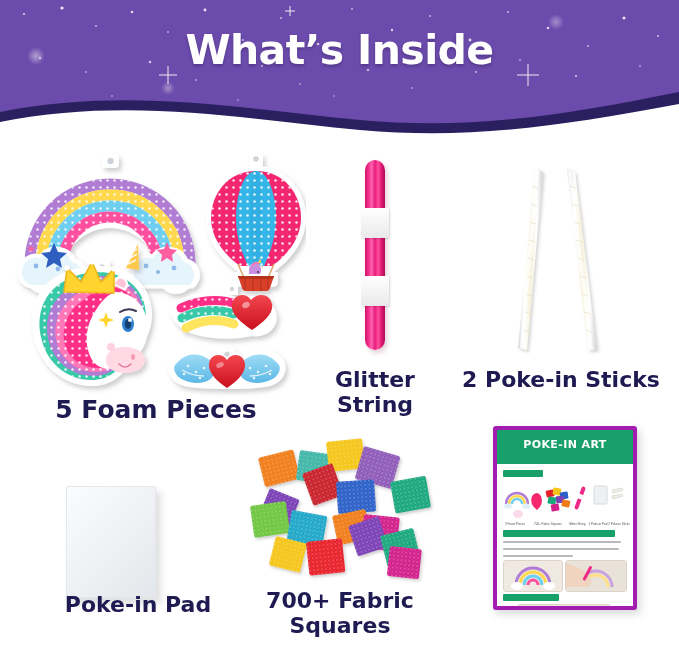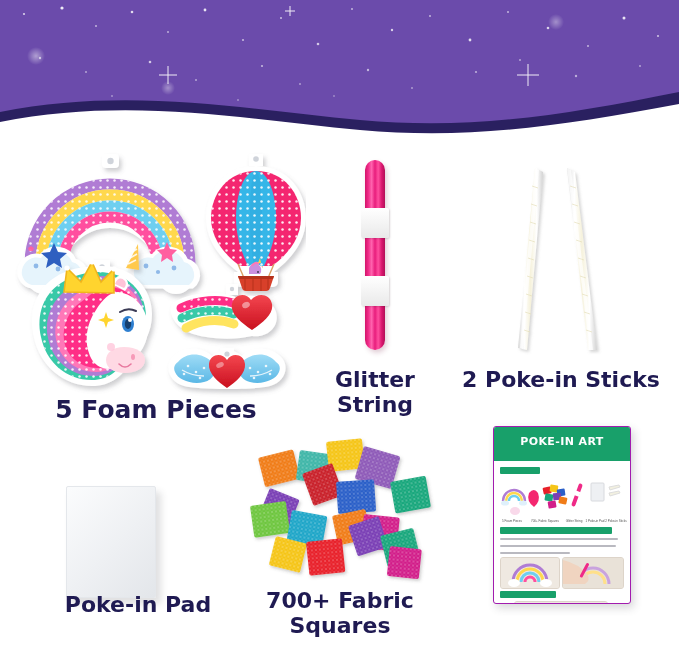--- a/index.html
+++ b/index.html
@@ -63,21 +63,21 @@
   
   .floss{position:absolute;left:57px;top:18px;width:26px;height:190px;}
   .floss .hank{position:absolute;left:3px;top:0;width:20px;height:190px;border-radius:10px;
     background:linear-gradient(90deg,#d2156b 0%,#ef2a87 16%,#ff63ae 33%,#e81d7c 50%,#ff4f9f 66%,#d9166e 84%,#b30f58 100%);
     box-shadow:2px 3px 5px rgba(120,30,70,.22);}
   .floss .band{position:absolute;left:-1px;width:28px;height:30px;background:linear-gradient(180deg,#ffffff,#e9e9e9);
     border-radius:2px;box-shadow:1px 1px 2px rgba(0,0,0,.13);}
 
   
   .manual{position:absolute;left:50px;top:8px;width:136px;height:176px;background:#fff;
-    border:1px solid #a21caf;border-radius:3px;box-shadow:3px 4px 8px rgba(60,60,70,.20);overflow:hidden;}
+    border:4px solid #a21caf;border-radius:3px;box-shadow:3px 4px 8px rgba(60,60,70,.20);overflow:hidden;}
   .man-head{position:absolute;left:0;top:0;width:100%;height:34px;background:#18a06a;}
   .man-logo{position:absolute;left:0;top:8px;width:100%;text-align:center;color:#fff;
     font-family:"DejaVu Sans",sans-serif;font-weight:bold;font-size:11px;letter-spacing:.4px;}
   .man-bar{position:absolute;height:7px;background:#18a06a;border-radius:1px;}
   .man-line{position:absolute;height:2px;background:#b9b9c0;border-radius:1px;}
   .man-photo{position:absolute;border-radius:3px;background:#efe6dc;border:1px solid #ddd4c9;overflow:hidden;}
 
   .lbl{position:absolute;font-size:3px;color:#555;font-family:"Liberation Sans",sans-serif;text-align:center;}
 </style>
 </head>
@@ -138,20 +138,21 @@
       <circle cx="36" cy="56" r="9" fill="url(#glowA)" opacity=".55"></circle>
       <circle cx="168" cy="88" r="7" fill="url(#glowA)" opacity=".45"></circle>
       <circle cx="556" cy="22" r="8" fill="url(#glowA)" opacity=".45"></circle>
       <g stroke="#ffffff" stroke-width="1" opacity=".9">
         <path d="M168 66 v18 M159 75 h18"></path>
         <path d="M528 64 v22 M517 75 h22"></path>
         <path d="M290 6 v10 M285 11 h10"></path>
       </g>
     </svg>
 
+    <div class="header-title">What’s Inside</div>
   </div>
 
   <div class="grid">
 
     <div class="cell c-foam">
       <svg class="art" style="left:0;top:0;width:300px;height:256px;" viewBox="0 0 300 256">
         <defs>
           <pattern id="dots" width="7" height="7" patternUnits="userSpaceOnUse">
             <circle cx="3.5" cy="3.5" r="1.25" fill="#ffffff" opacity=".95"></circle>
           </pattern>

